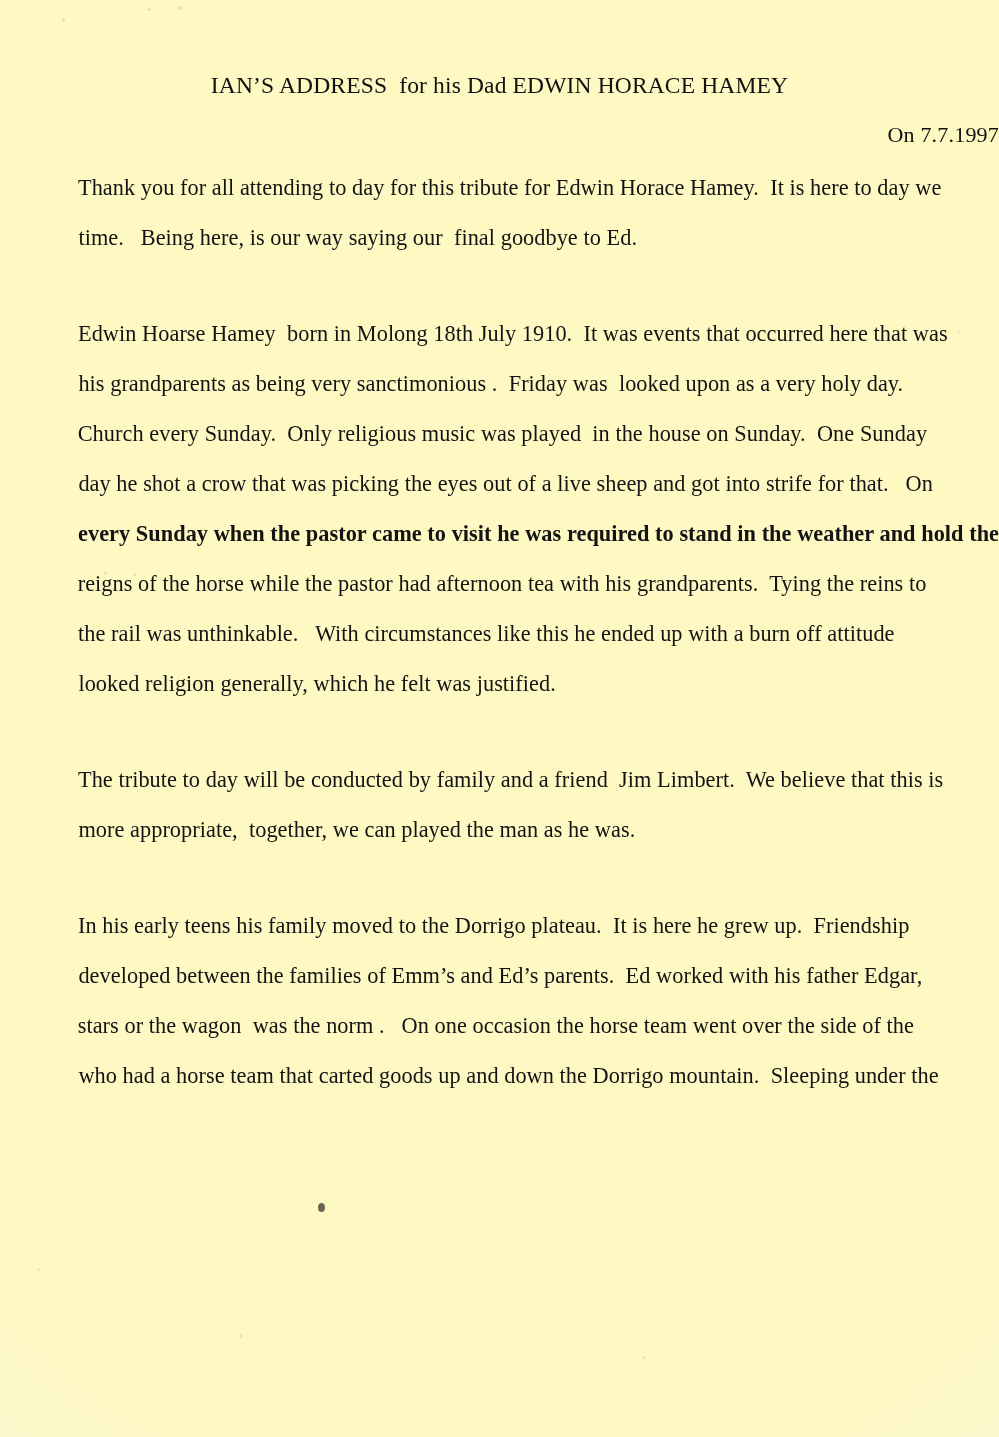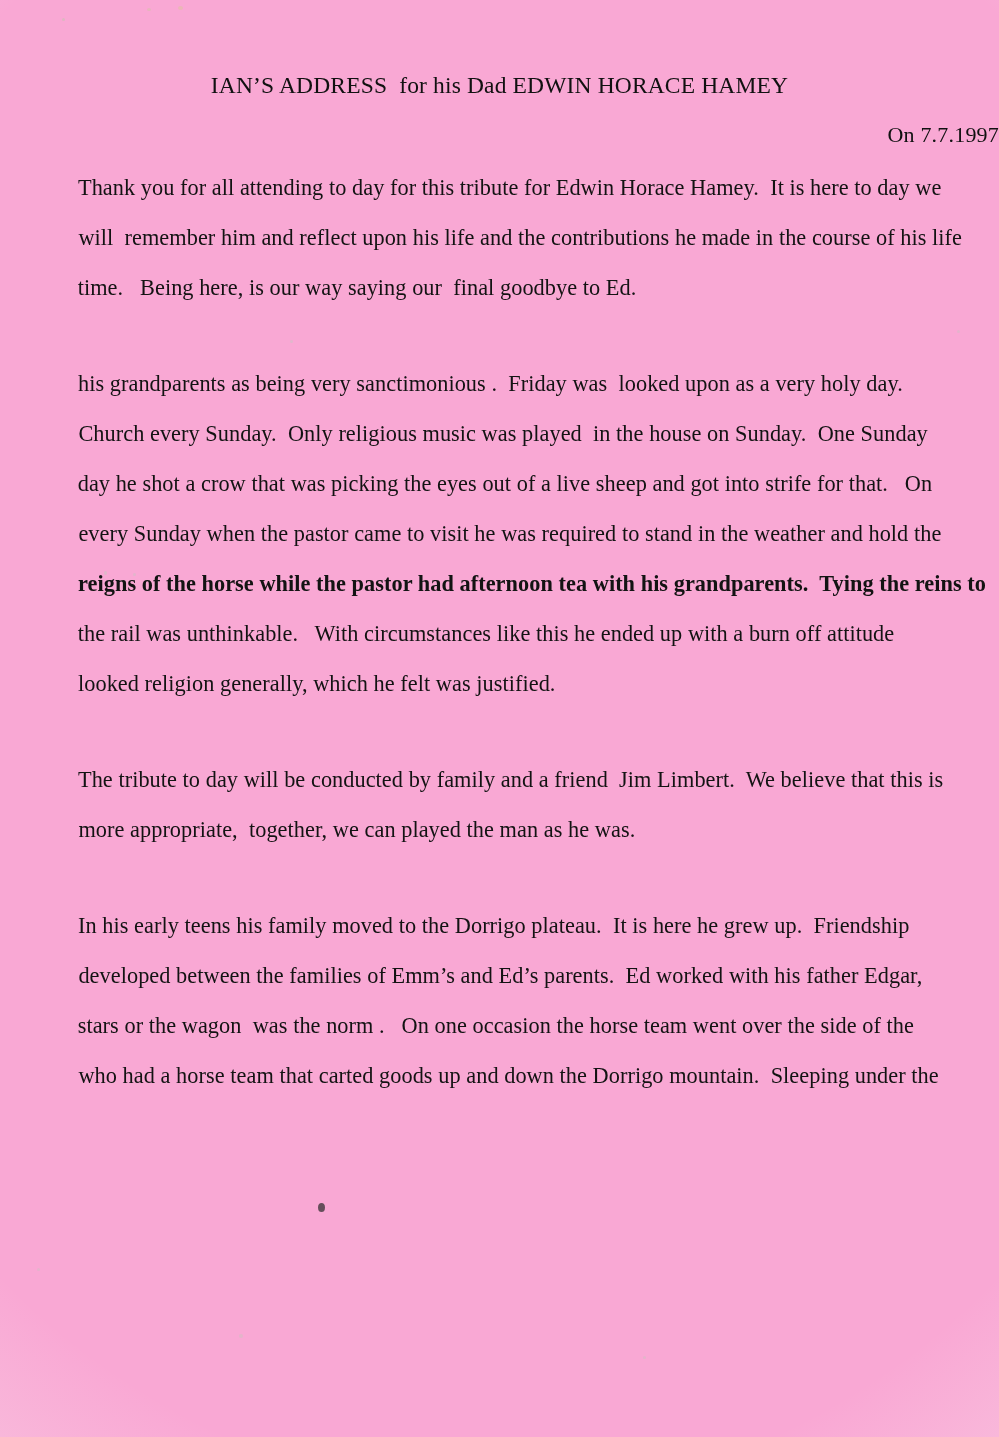--- a/index.html
+++ b/index.html
@@ -7,21 +7,21 @@
     margin: 0;
     padding: 0;
     background: #ffffff;
   }
 
   .page {
     position: relative;
     width: 999px;
     height: 1437px;
     margin: 0 auto;
-    background: #f9a8d4;
+    background: #fef9c3;
     overflow: hidden;
     font-family: "Liberation Serif", "DejaVu Serif", serif;
     color: #151515;
     -webkit-font-smoothing: antialiased;
   }
 
   
   .page::before {
     content: "";
     position: absolute;
@@ -122,24 +122,24 @@
 
   <div class="content">
 
     <div class="doc-title">IAN’S ADDRESS  for his Dad EDWIN HORACE HAMEY</div>
 
     <div class="doc-subtitle">On 7.7.1997</div>
 
     <div class="body-block" id="body-block" style="top:163px;">
         <p class="para">
           <span class="line">Thank you for all attending to day for this tribute for Edwin Horace Hamey.  It is here to day we</span>
-          <span class="line">will  remember him and reflect upon his life and the contributions he made in the course of his life</span>
           <span class="line">time.   Being here, is our way saying our  final goodbye to Ed.</span>
         </p>
         <p class="para">
+          <span class="line">Edwin Hoarse Hamey  born in Molong 18th July 1910.  It was events that occurred here that was</span>
           <span class="line">his grandparents as being very sanctimonious .  Friday was  looked upon as a very holy day.</span>
           <span class="line">Church every Sunday.  Only religious music was played  in the house on Sunday.  One Sunday</span>
           <span class="line">day he shot a crow that was picking the eyes out of a live sheep and got into strife for that.   On</span>
           <span class="line">every Sunday when the pastor came to visit he was required to stand in the weather and hold the</span>
           <span class="line">reigns of the horse while the pastor had afternoon tea with his grandparents.  Tying the reins to</span>
           <span class="line">the rail was unthinkable.   With circumstances like this he ended up with a burn off attitude</span>
           <span class="line">looked religion generally, which he felt was justified.</span>
         </p>
         <p class="para">
           <span class="line">The tribute to day will be conducted by family and a friend  Jim Limbert.  We believe that this is</span>

